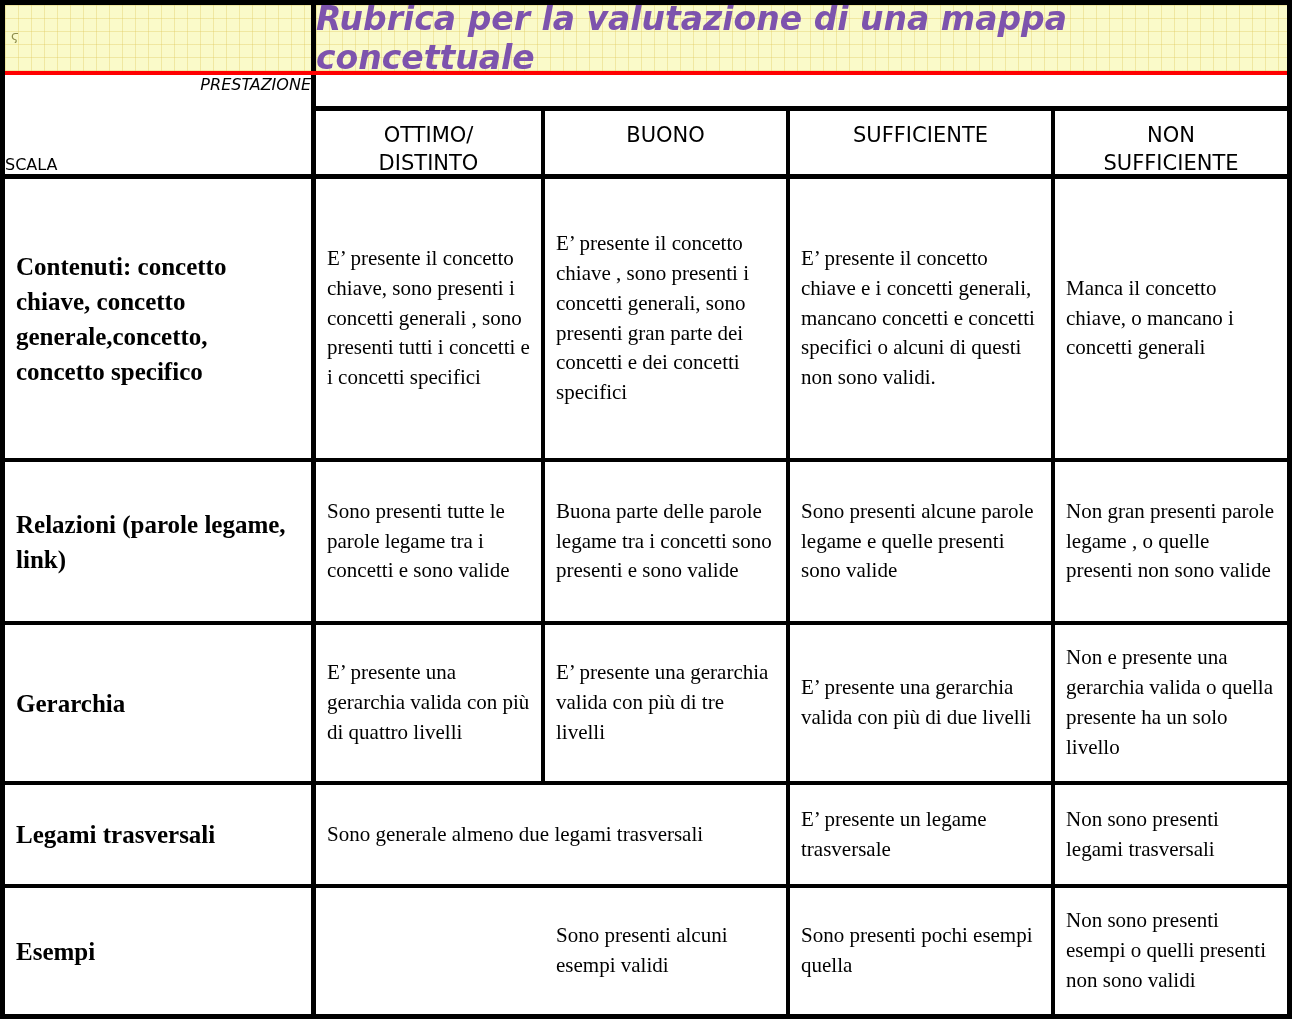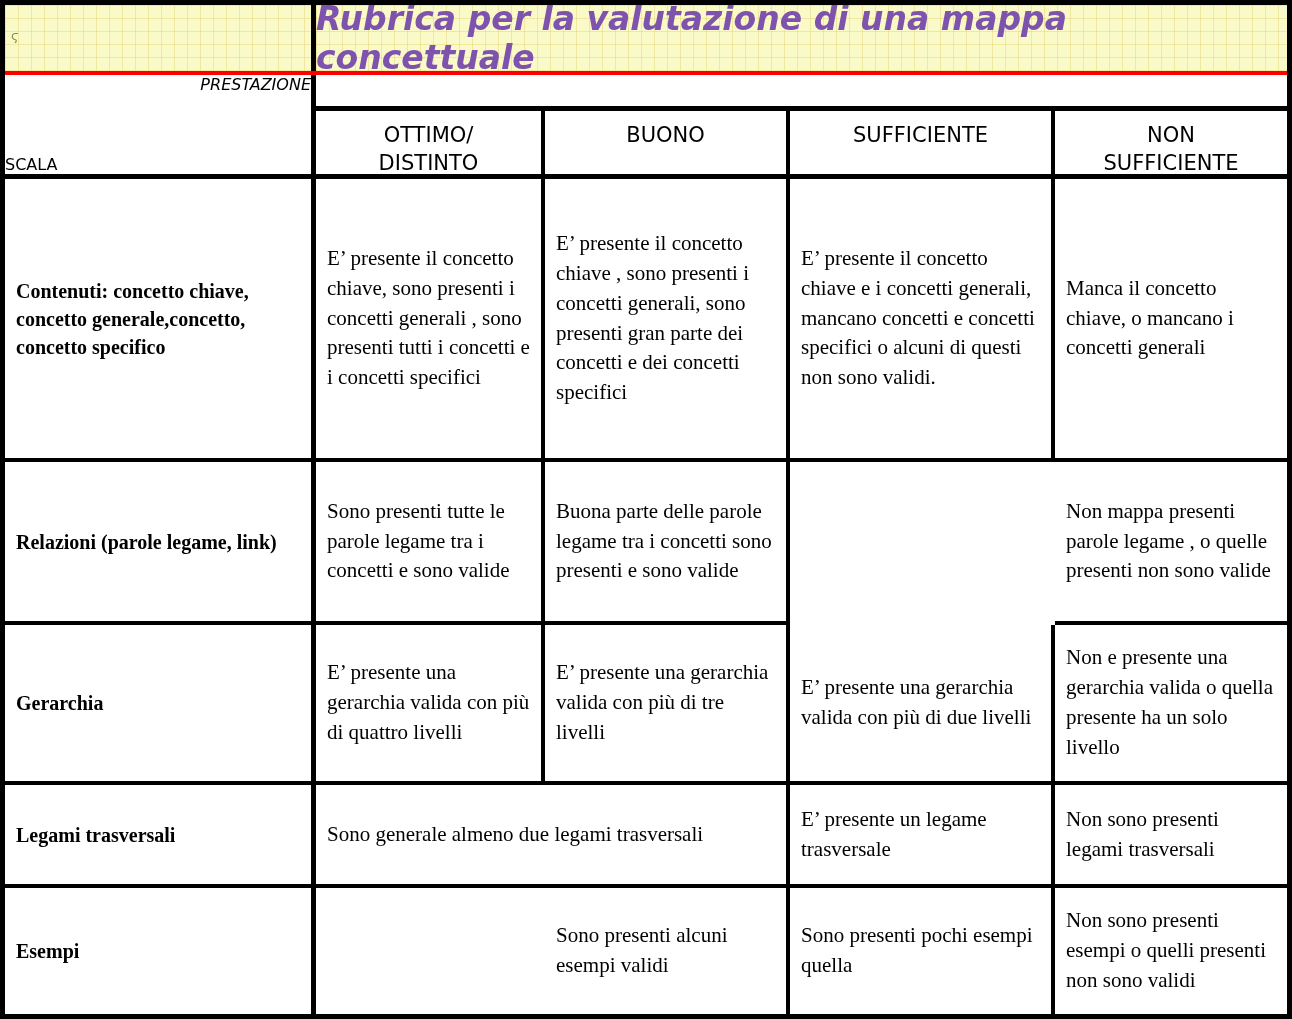--- a/index.html
+++ b/index.html
@@ -72,21 +72,21 @@
     white-space:pre-line;
     font-family:"DejaVu Sans", sans-serif;
     font-size:21px;line-height:1.35;
   }
   .sc1{width:229px;border-right:4px solid #000;}
   .sc2{width:245px;border-right:4px solid #000;}
   .sc3{width:265px;border-right:4px solid #000;}
   .sc4{flex:1;}
   .lbl{
     display:flex;align-items:center;
-    font-weight:bold;font-size:20px;line-height:1.4;
+    font-weight:bold;font-size:25px;line-height:1.4;
     padding:6px 14px 6px 11px;
   }
   .bc{
     display:flex;align-items:center;
     font-size:21px;line-height:1.42;
     padding:6px 10px 6px 11px;
   }
 </style>
 </head>
 <body>
@@ -118,21 +118,22 @@
 
     <div class="cell lbl c1 r4 bR5 bB4">Contenuti: concetto chiave, concetto generale,concetto, concetto specifico</div>
     <div class="cell bc c2 r4 bR4 bB4">E’ presente il concetto chiave, sono presenti i concetti generali , sono presenti tutti i concetti e i concetti specifici</div>
     <div class="cell bc c3 r4 bR4 bB4">E’ presente il concetto chiave , sono presenti i concetti generali, sono presenti gran parte dei concetti e dei concetti specifici</div>
     <div class="cell bc c4 r4 bR4 bB4">E’ presente il concetto chiave e i concetti generali, mancano concetti e concetti specifici o alcuni di questi non sono validi.</div>
     <div class="cell bc c5 r4 bB4">Manca il concetto chiave, o mancano i concetti generali</div>
 
     <div class="cell bc c2 r5 bR4 bB4">Sono presenti tutte le parole legame tra i concetti e sono valide</div>
     <div class="cell lbl c1 r5 bR5 bB4">Relazioni (parole legame, link)</div>
     <div class="cell bc c3 r5 bR4 bB4">Buona parte delle parole legame tra i concetti sono presenti e sono valide</div>
-    <div class="cell bc c5 r5 bB4">Non mappa presenti parole legame , o quelle presenti non sono valide</div>
+    <div class="cell bc c4 r5 bR4 bB4">Sono presenti alcune parole legame e quelle presenti sono valide</div>
+    <div class="cell bc c5 r5 bB4">Non gran presenti parole legame , o quelle presenti non sono valide</div>
 
     <div class="cell lbl c1 r6 bR5 bB4">Gerarchia</div>
     <div class="cell bc c2 r6 bR4 bB4">E’ presente una gerarchia valida con più di quattro livelli</div>
     <div class="cell bc c3 r6 bR4 bB4">E’ presente una gerarchia valida con più di tre livelli</div>
     <div class="cell bc c4 r6 bR4 bB4">E’ presente una gerarchia valida con più di due livelli</div>
     <div class="cell bc c5 r6 bB4">Non e presente una gerarchia valida o quella presente ha un solo livello</div>
 
     <div class="cell lbl c1 r7 bR5 bB4">Legami trasversali</div>
     <div class="cell bc c2s2 r7 bR4 bB4">Sono generale almeno  due legami trasversali</div>
     <div class="cell bc c4 r7 bR4 bB4">E’ presente un legame trasversale</div>

